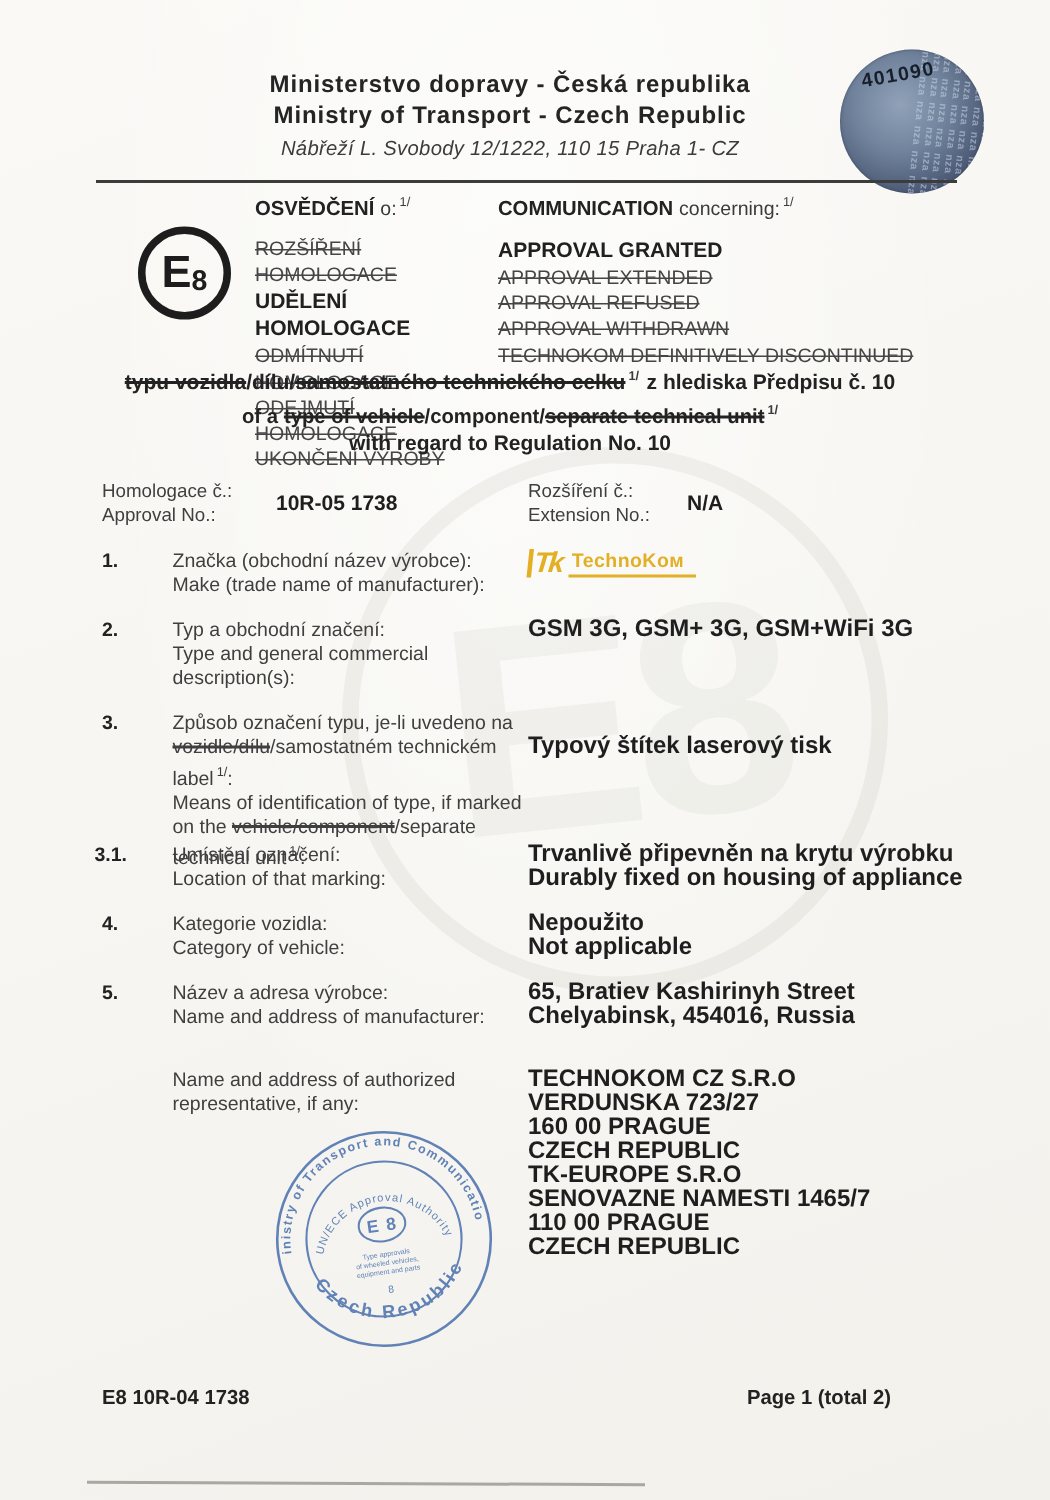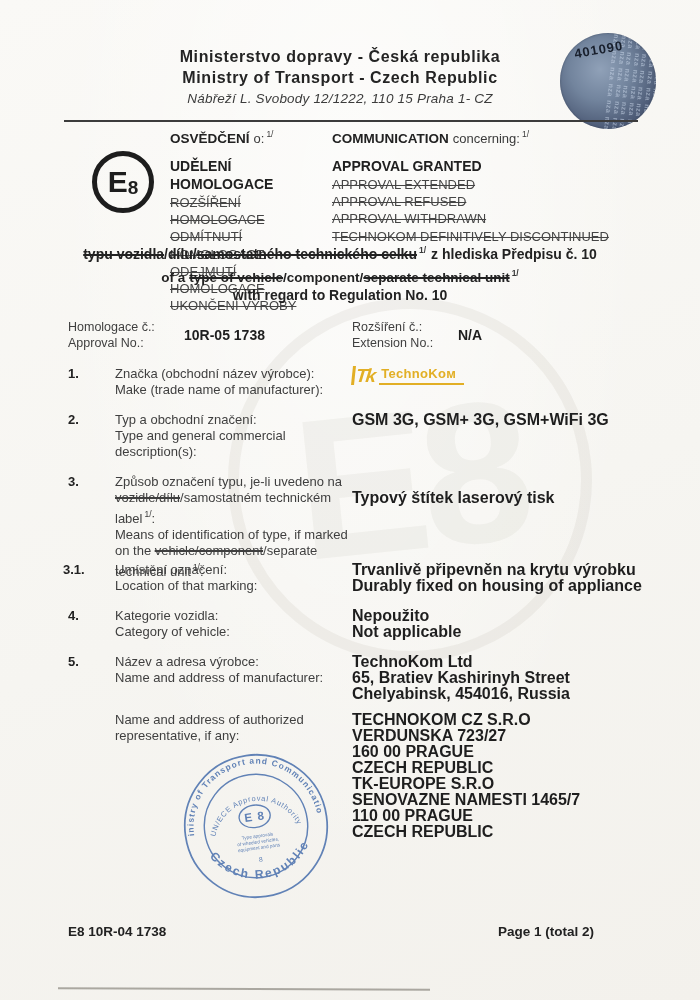--- a/index.html
+++ b/index.html
@@ -125,22 +125,22 @@
   <div class="comm-en">
     <b>COMMUNICATION</b><span class="comm-rest">concerning:</span><sup class="fn">1/</sup>
   </div>
 
   <div class="e8-badge">
     <span class="E">E</span>
     <span class="n8">8</span>
   </div>
 
   <div class="st-col st-cs">
+    <div class="st-line cut">ROZŠÍŘENÍ HOMOLOGACE</div>
     <div class="st-line first">UDĚLENÍ HOMOLOGACE</div>
-    <div class="st-line cut">ROZŠÍŘENÍ HOMOLOGACE</div>
     <div class="st-line cut">ODMÍTNUTÍ HOMOLOGACE</div>
     <div class="st-line cut">ODEJMUTÍ HOMOLOGACE</div>
     <div class="st-line cut">UKONČENÍ VÝROBY</div>
   </div>
   <div class="st-col st-en">
     <div class="st-line first">APPROVAL GRANTED</div>
     <div class="st-line cut">APPROVAL EXTENDED</div>
     <div class="st-line cut">APPROVAL REFUSED</div>
     <div class="st-line cut">APPROVAL WITHDRAWN</div>
     <div class="st-line cut">TECHNOKOM DEFINITIVELY DISCONTINUED</div>
@@ -215,21 +215,20 @@
     <div>Nepoužito</div>
     <div>Not applicable</div>
   </div>
 
   <div class="sec-num" style="top:654px;">5.</div>
   <div class="sec-lbl" style="top:654px;">
     <div>Název a adresa výrobce:</div>
     <div>Name and address of manufacturer:</div>
   </div>
   <div class="sec-val" style="top:654px;">
-    <div>TechnoKom Ltd</div>
     <div>65, Bratiev Kashirinyh Street</div>
     <div>Chelyabinsk, 454016, Russia</div>
   </div>
 
   <div class="sec-lbl" style="top:712px;">
     <div>Name and address of authorized</div>
     <div>representative, if any:</div>
   </div>
   <div class="sec-val" style="top:712px;">
     <div>TECHNOKOM CZ S.R.O</div>

